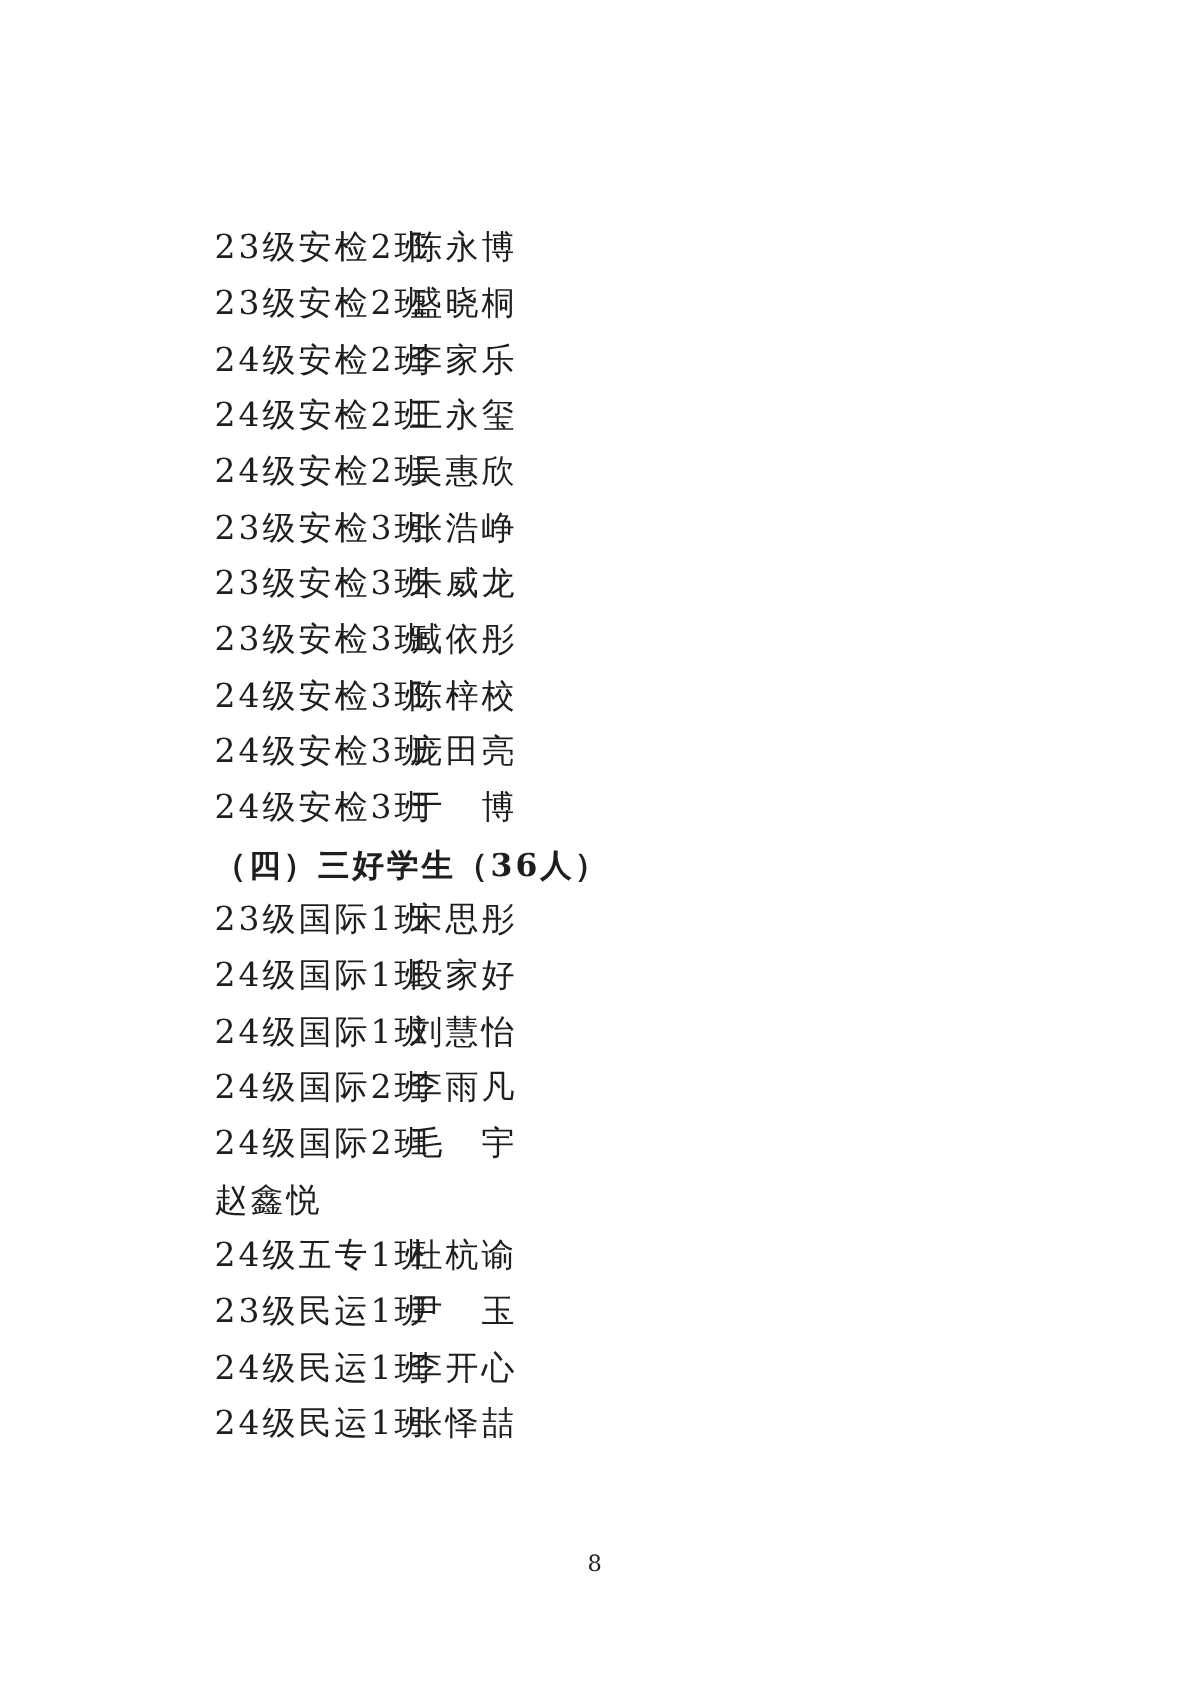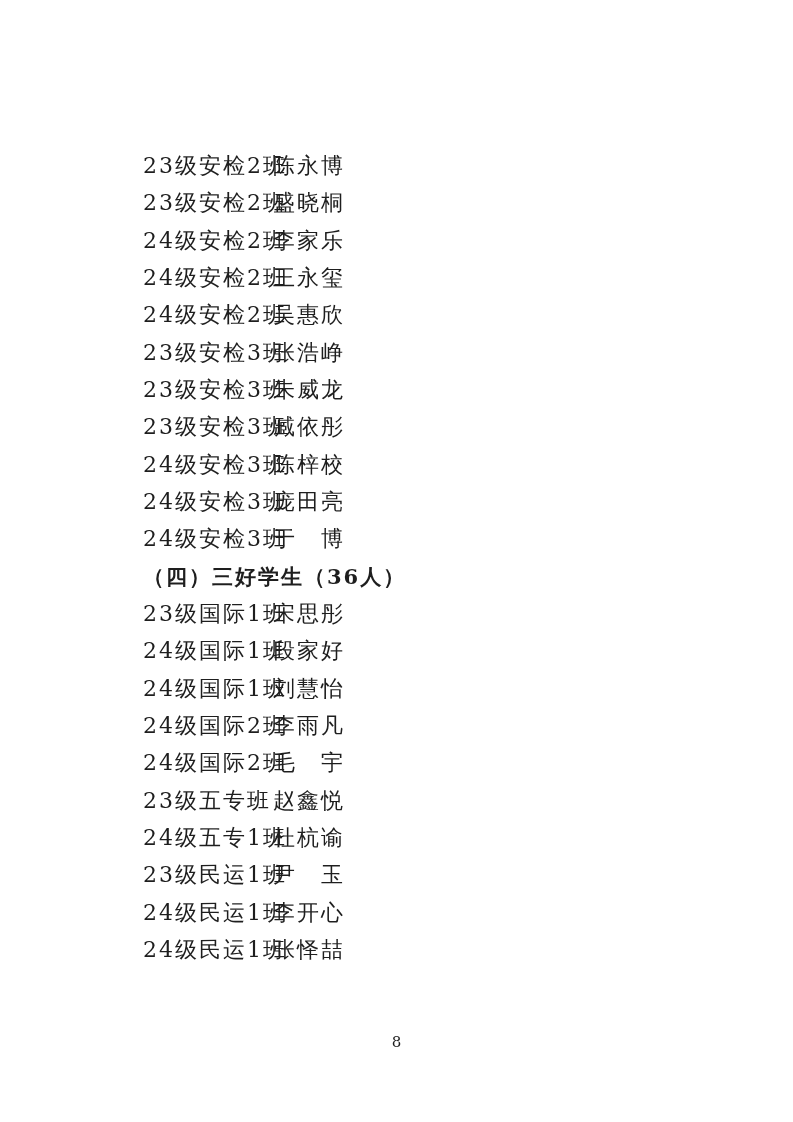--- a/index.html
+++ b/index.html
@@ -121,21 +121,20 @@
     </div>
     <div class="row">
       <span class="cls">24级国际2班</span>
       <span class="name">李雨凡</span>
     </div>
     <div class="row">
       <span class="cls">24级国际2班</span>
       <span class="name">毛　宇</span>
     </div>
     <div class="row">
-      <span class="cls">23级五专班</span>
       <span class="name">赵鑫悦</span>
     </div>
     <div class="row">
       <span class="cls">24级五专1班</span>
       <span class="name">杜杭谕</span>
     </div>
     <div class="row">
       <span class="cls">23级民运1班</span>
       <span class="name">尹　玉</span>
     </div>

